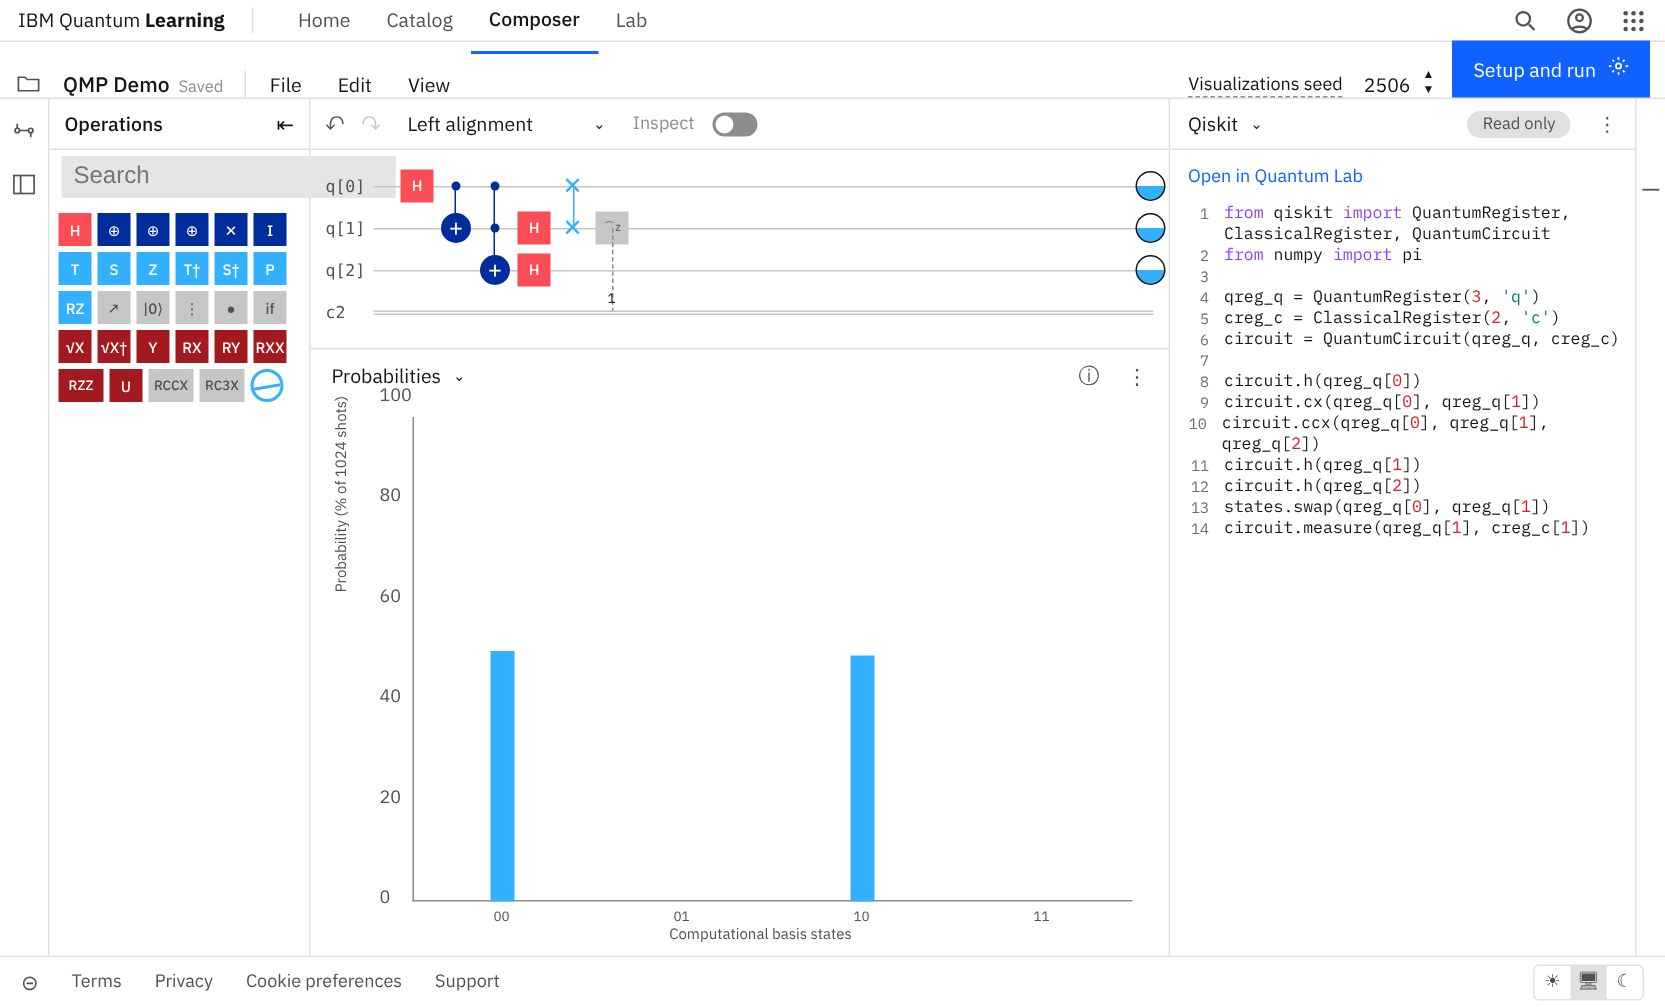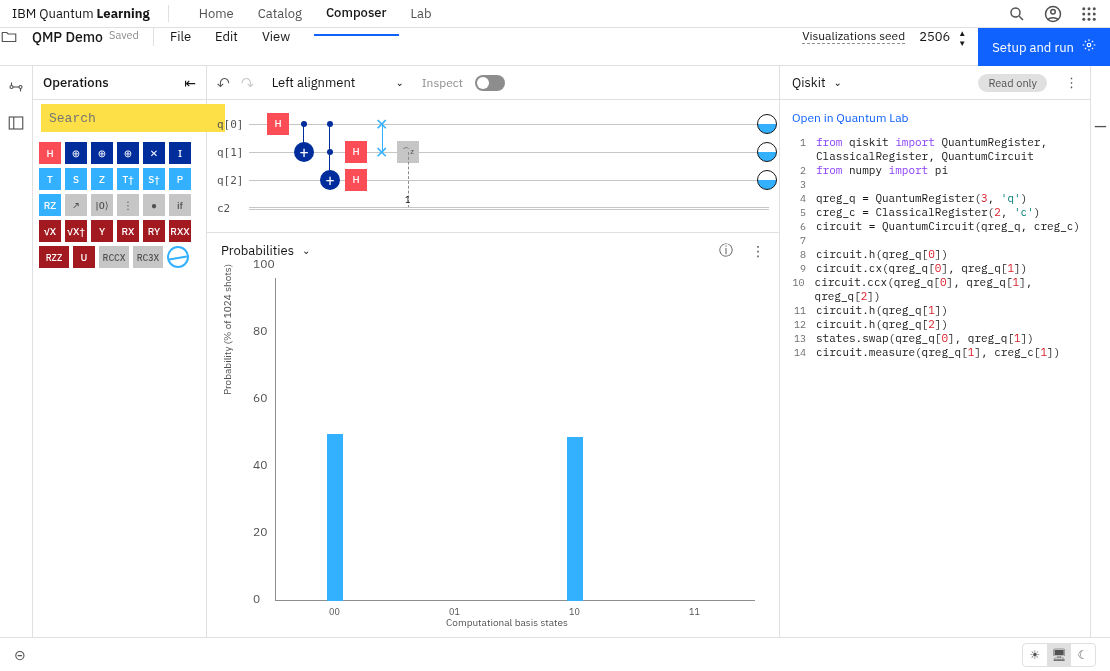--- a/index.html
+++ b/index.html
@@ -3,39 +3,39 @@
 <meta charset="utf-8">
 <style>
 * { box-sizing: border-box; margin: 0; padding: 0; }
 body { font-family: "IBM Plex Sans", Arial, sans-serif; font-size: 13px; color: #161616; background: #fff; width: 1110px; height: 671px; overflow: hidden; }
 .topbar { height: 28px; display: flex; align-items: center; border-bottom: 1px solid #e0e0e0; padding: 0 12px; justify-content: space-between; }
 .brand { font-size: 13px; padding-right: 18px; border-right: 1px solid #e0e0e0; margin-right: 18px; }
 .nav-item { font-size: 13px; color: #525252; padding: 0 12px; height: 44px; display: flex; align-items: center; cursor: pointer; }
 .nav-item.active { color: #161616; border-bottom: 2px solid #0f62fe; font-weight: 500; }
 .spacer { flex: 1; }
 .topicon { width: 18px; height: 18px; margin-left: 18px; color: #525252; cursor: pointer; display:flex; align-items:center; justify-content:center; }
-.header2 { height: 38px; display: flex; align-items: flex-start; padding: 0 0; border-bottom: 1px solid #e0e0e0; }
+.header2 { height: 38px; display: flex; align-items: flex-end; padding: 0 10px; border-bottom: 1px solid #e0e0e0; }
 .file-ico { width: 18px; height: 18px; margin-right: 14px; }
 .title2 { font-size: 14px; font-weight: 500; margin-right: 6px; }
 .saved { font-size: 11px; color: #8d8d8d; margin-right: 14px; }
 .menu-item { font-size: 13px; padding: 0 12px; cursor: pointer; }
 .vis-seed { font-size: 12px; border-bottom: 1px dashed #8d8d8d; margin-right: 14px; cursor: pointer; }
 .seed-val { font-size: 13px; margin-right: 8px; }
 .stepper { display: flex; flex-direction: column; font-size: 8px; margin-right: 12px; }
 .run-btn { background: #0f62fe; color: #fff; height: 38px; padding: 0 14px; display: flex; align-items: center; cursor: pointer; font-size: 13px; }
 .gear { margin-left: 8px; }
 .main { display: flex; height: calc(100% - 28px - 38px - 34px); }
 .rail { width: 33px; border-right: 1px solid #e0e0e0; display: flex; flex-direction: column; align-items: center; padding-top: 12px; gap: 18px; }
 .rail-ico { width: 18px; height: 18px; color: #525252; cursor: pointer; }
 .leftpane { width: 174px; border-right: 1px solid #e0e0e0; display: flex; flex-direction: column; }
 .ops-head { height: 34px; display: flex; align-items: center; padding: 0 10px; font-size: 13px; font-weight: 500; border-bottom: 1px solid #e0e0e0; }
 .ops-head .spacer { flex:1; }
 .collapse-ico { font-size: 14px; cursor:pointer; }
 .search-row { height: 36px; display: flex; align-items: center; padding: 6px 8px; gap: 6px; }
-.search-box { flex: 1; background: #fde047; height: 28px; border: none; padding: 0 8px; font-size: 13px; color: #525252; font-family: Liberation Mono, monospace; }
+.search-box { flex: 1; background: #e5e5e5; height: 28px; border: none; padding: 0 8px; font-size: 16px; color: #525252; }
 .view-ico { width: 16px; height: 16px; cursor: pointer; color: #525252; }
 .gates { padding: 6px; display: flex; flex-wrap: wrap; gap: 4px; }
 .gate { width: 22px; height: 22px; display: flex; align-items: center; justify-content: center; font-size: 10px; font-weight: 500; color: #fff; cursor: pointer; }
 .gate.w { width: 30px; font-size:9px; }
 .g-red { background: #fa4d56; }
 .g-navy { background: #002d9c; }
 .g-blue { background: #33b1ff; color:#fff; }
 .g-gray { background: #c6c6c6; color: #525252; }
 .g-maroon { background: #a2191f; }
 .g-disk { background: #fff; border: 2px solid #33b1ff; border-radius: 50%; position: relative; }
@@ -391,19 +391,20 @@
           <div><span>circuit.measure(qreg_q[</span><span class="num">1</span><span>], creg_c[</span><span class="num">1</span><span>])</span></div>
         </div>
       </div>
   </div>
 
   <div class="collapse-r">—</div>
 </div>
 
 <div class="footer">
   <span class="footer-ico">⊝</span>
+  <div id="footer-links"><span style="margin-right: 22px; cursor: pointer;">Terms</span><span style="margin-right: 22px; cursor: pointer;">Privacy</span><span style="margin-right: 22px; cursor: pointer;">Cookie preferences</span><span style="margin-right: 22px; cursor: pointer;">Support</span></div>
   <div class="spacer"></div>
   <div class="theme-group">
     <div class="theme-btn">☀</div>
     <div class="theme-btn sel">🖥</div>
     <div class="theme-btn">☾</div>
   </div>
 </div>
 
 </body></html>

